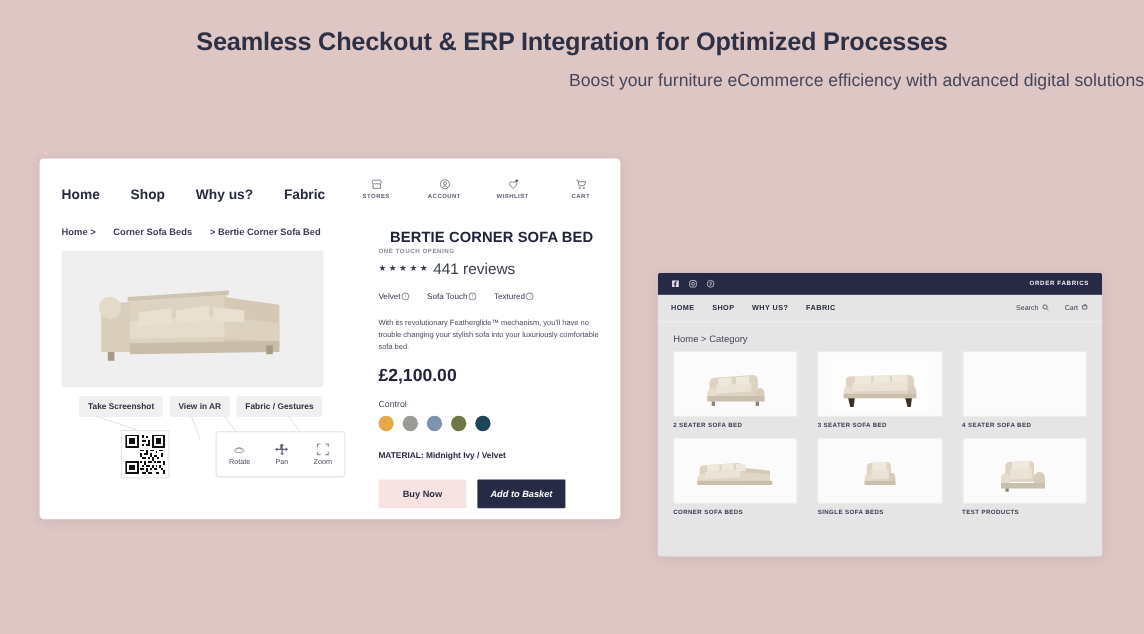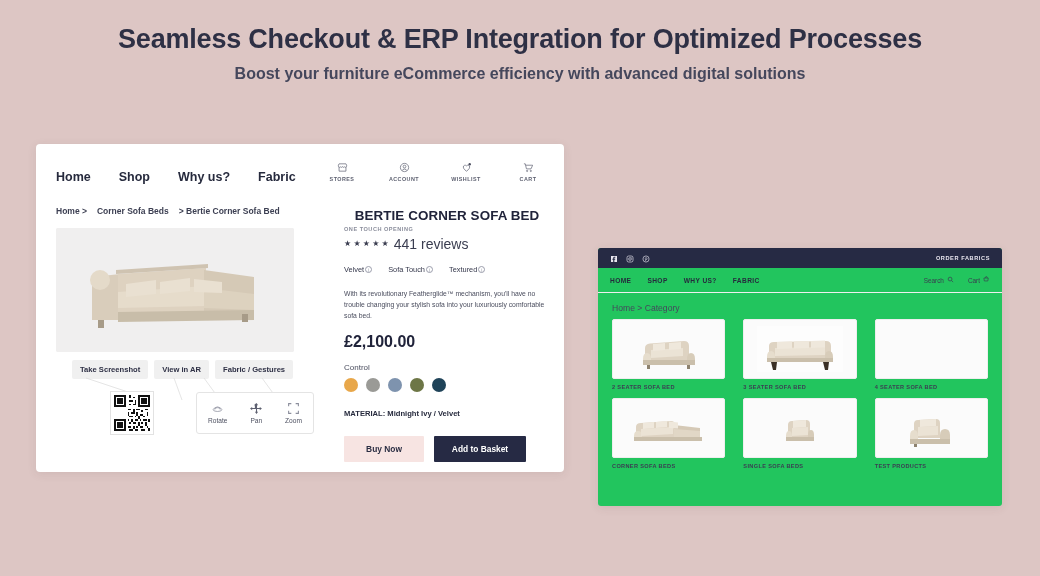--- a/index.html
+++ b/index.html
@@ -8,27 +8,27 @@
     background: #ddc6c4;
     font-family: "Liberation Sans", sans-serif;
     overflow: hidden;
   }
   .stage { position: relative; width: 1040px; height: 576px; }
 
   
   .headline {
     position: absolute; left: 0; right: 0; top: 24px;
     text-align: center;
-    font-size: 27px; font-weight: bold; color: #2e3045;
+    font-size: 23px; font-weight: bold; color: #2e3045;
     letter-spacing: -0.2px;
   }
   .subhead {
     position: absolute; left: 0; right: 0; top: 65px;
-    text-align: center;
-    font-size: 16px; color: #45475c; font-weight: 700;
+    text-align: right;
+    font-size: 16px; color: #45475c; font-weight: 400;
   }
 
   
   .pdp-card {
     position: absolute; left: 36px; top: 144px;
     width: 528px; height: 328px;
     background: #ffffff; border-radius: 4px;
     box-shadow: 0 2px 10px rgba(90,60,60,0.10);
   }
   .pdp-nav {
@@ -41,21 +41,21 @@
     position: absolute; right: 16px; top: 18px;
     display: flex; gap: 22px;
   }
   .pdp-icon { width: 40px; text-align: center; color: #6d7080; }
   .pdp-icon svg { display: block; margin: 0 auto 3px; }
   .pdp-icon .lab { font-size: 5.4px; letter-spacing: .45px; color: #5d6070; font-weight: 600; }
 
   .breadcrumb {
     position: absolute; left: 20px; top: 62px;
     font-size: 8.5px; font-weight: bold; color: #3c3f52;
-    display: flex; gap: 10px;
+    display: flex; gap: 16px;
   }
 
   .hero-img {
     position: absolute; left: 20px; top: 84px;
     width: 238px; height: 124px;
     background: #f0efef; border-radius: 2px; overflow: hidden;
   }
 
   .ar-btns {
     position: absolute; left: 20px; top: 216px;
@@ -104,29 +104,29 @@
   .sw { width: 14px; height: 14px; border-radius: 50%; cursor: pointer; }
   .p-material { margin-top: 17px; font-size: 7.6px; font-weight: bold; color: #262a3d; }
   .p-cta { display: flex; gap: 10px; margin-top: 18px; }
   .btn-buy {
     background: #f7e4e2; color: #2a2d42; border: 0; border-radius: 1px;
     font-size: 8.4px; font-weight: bold; padding: 8px 0; width: 80px;
     font-family: inherit; cursor: pointer;
   }
   .btn-basket {
     background: #262a44; color: #ffffff; border: 0; border-radius: 1px;
-    font-size: 8.4px; font-weight: bold; padding: 5px 0; width: 92px;
-    font-family: inherit; cursor: pointer;
+    font-size: 8.4px; font-weight: bold; padding: 5px 0; width: 80px;
+    font-family: inherit; cursor: pointer; font-style: italic;
   }
 
   
   .cat-card {
     position: absolute; left: 598px; top: 248px;
     width: 404px; height: 258px;
-    background: #22c55e; border-radius: 3px;
+    background: #e5e5e5; border-radius: 3px;
     box-shadow: 0 2px 10px rgba(90,60,60,0.10);
     overflow: hidden;
   }
   .cat-topbar {
     height: 20px; background: #262a44;
     display: flex; align-items: center; justify-content: space-between;
     padding: 0 12px;
   }
   .socials { display: flex; gap: 8px; align-items: center; }
   .order-fab { font-size: 5.6px; color: #e8e6ef; letter-spacing: .6px; font-weight: 600; }

